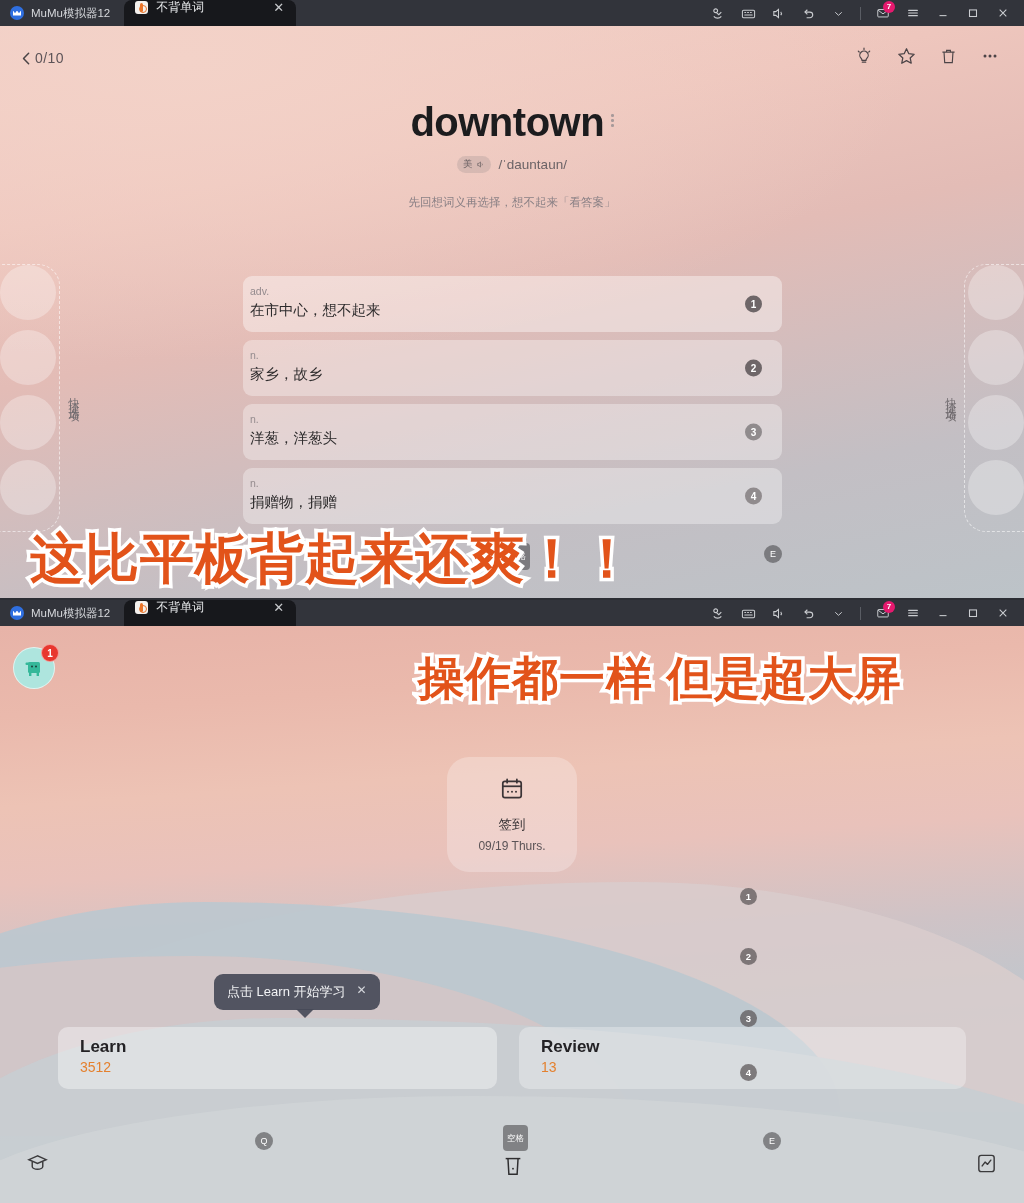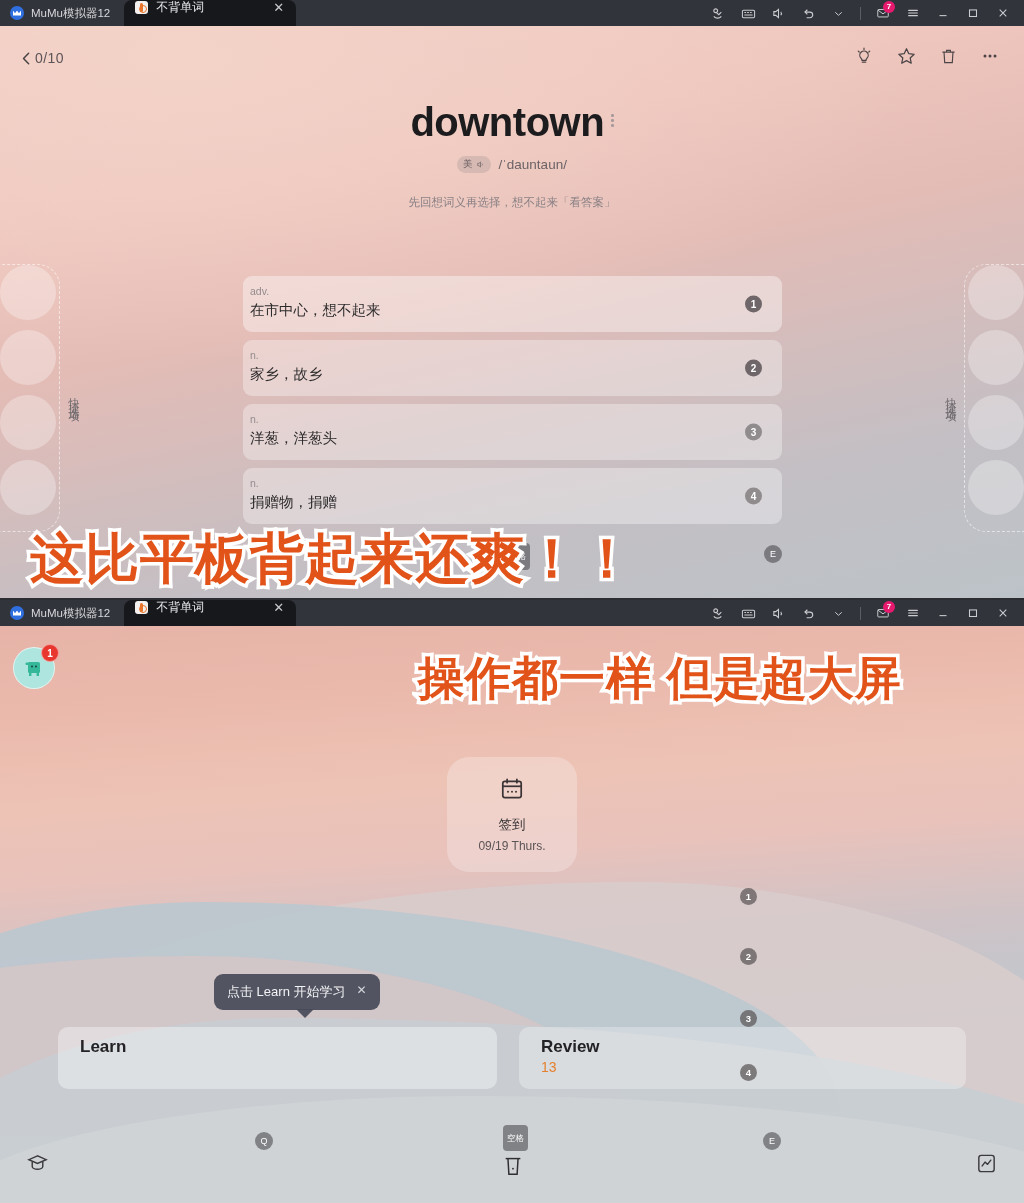--- a/index.html
+++ b/index.html
@@ -540,20 +540,21 @@
       <div class="checkin-date">09/19 Thurs.</div>
     </div>
 
     <div class="tooltip">
       <span>点击 Learn 开始学习</span>
       <span class="tooltip-close">✕</span>
     </div>
 
     <div class="action-card learn">
       <div class="ac-title">Learn</div>
+      <div class="ac-count">3512</div>
     </div>
     <div class="action-card review">
       <div class="ac-title">Review</div>
       <div class="ac-count">13</div>
     </div>
 
     <span class="side-num" style="top:262px;">1</span>
     <span class="side-num" style="top:322px;">2</span>
     <span class="side-num" style="top:384px;">3</span>
     <span class="side-num" style="top:438px;">4</span>

